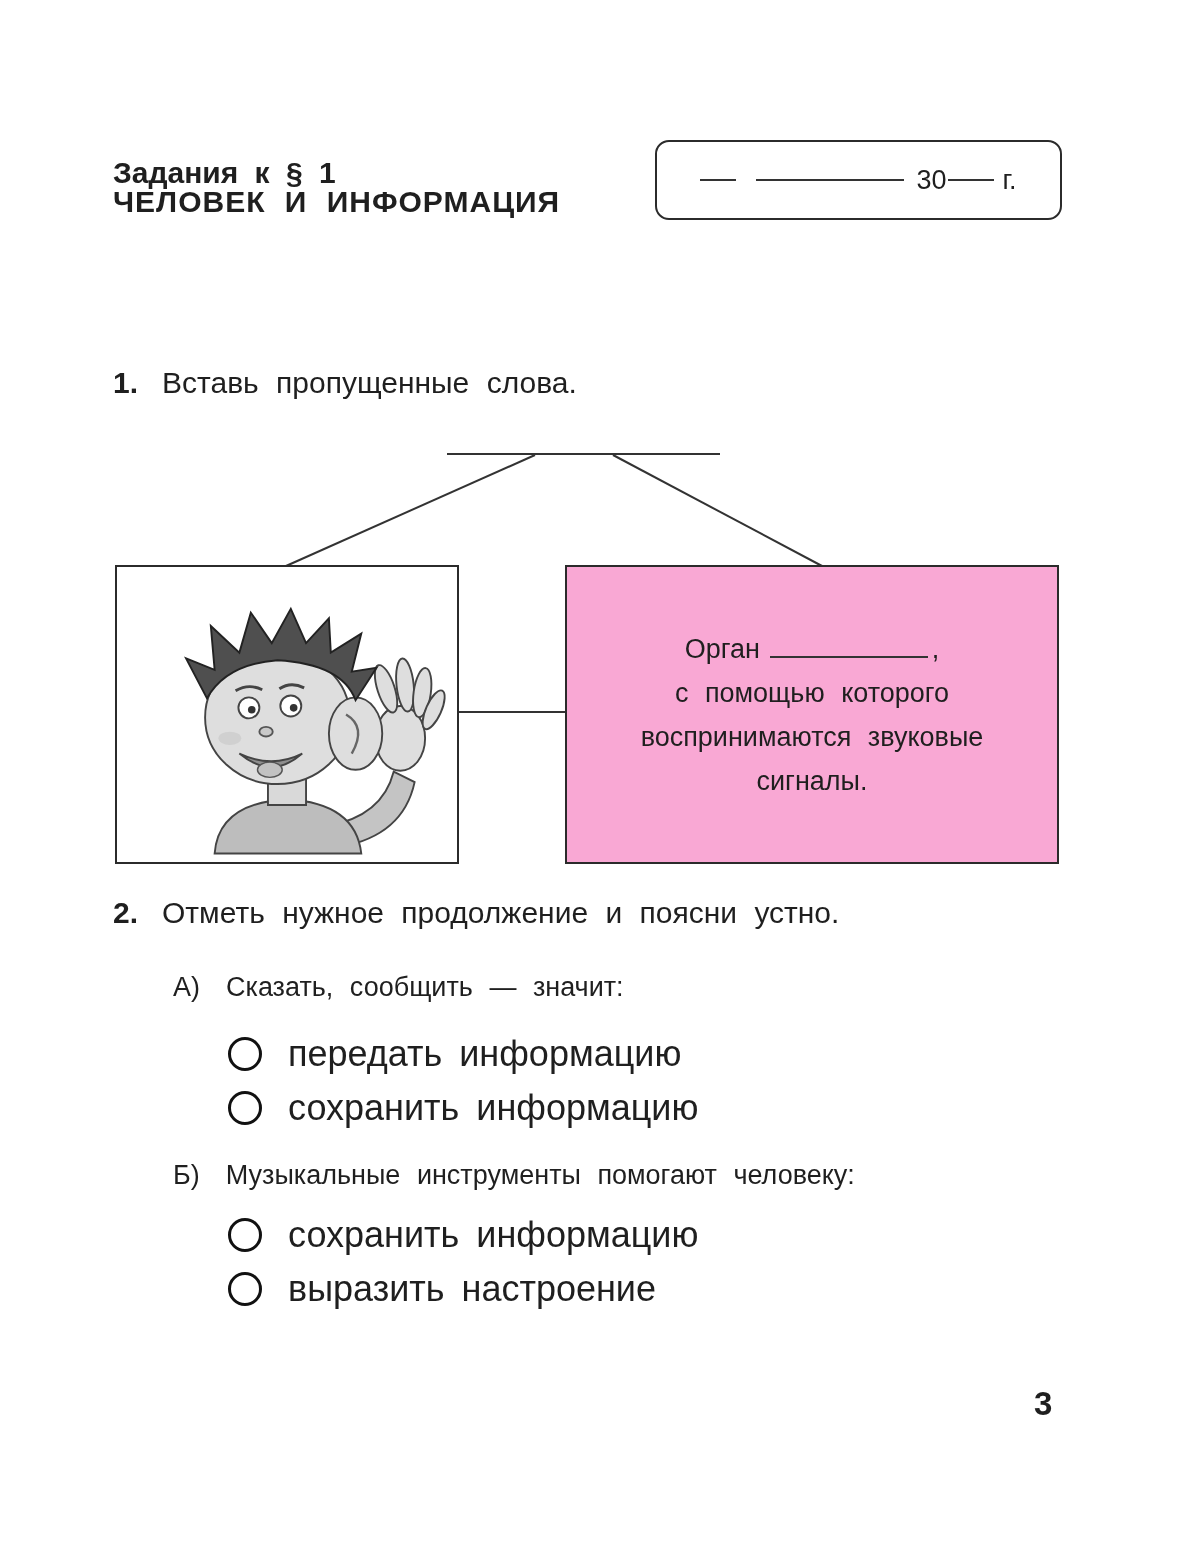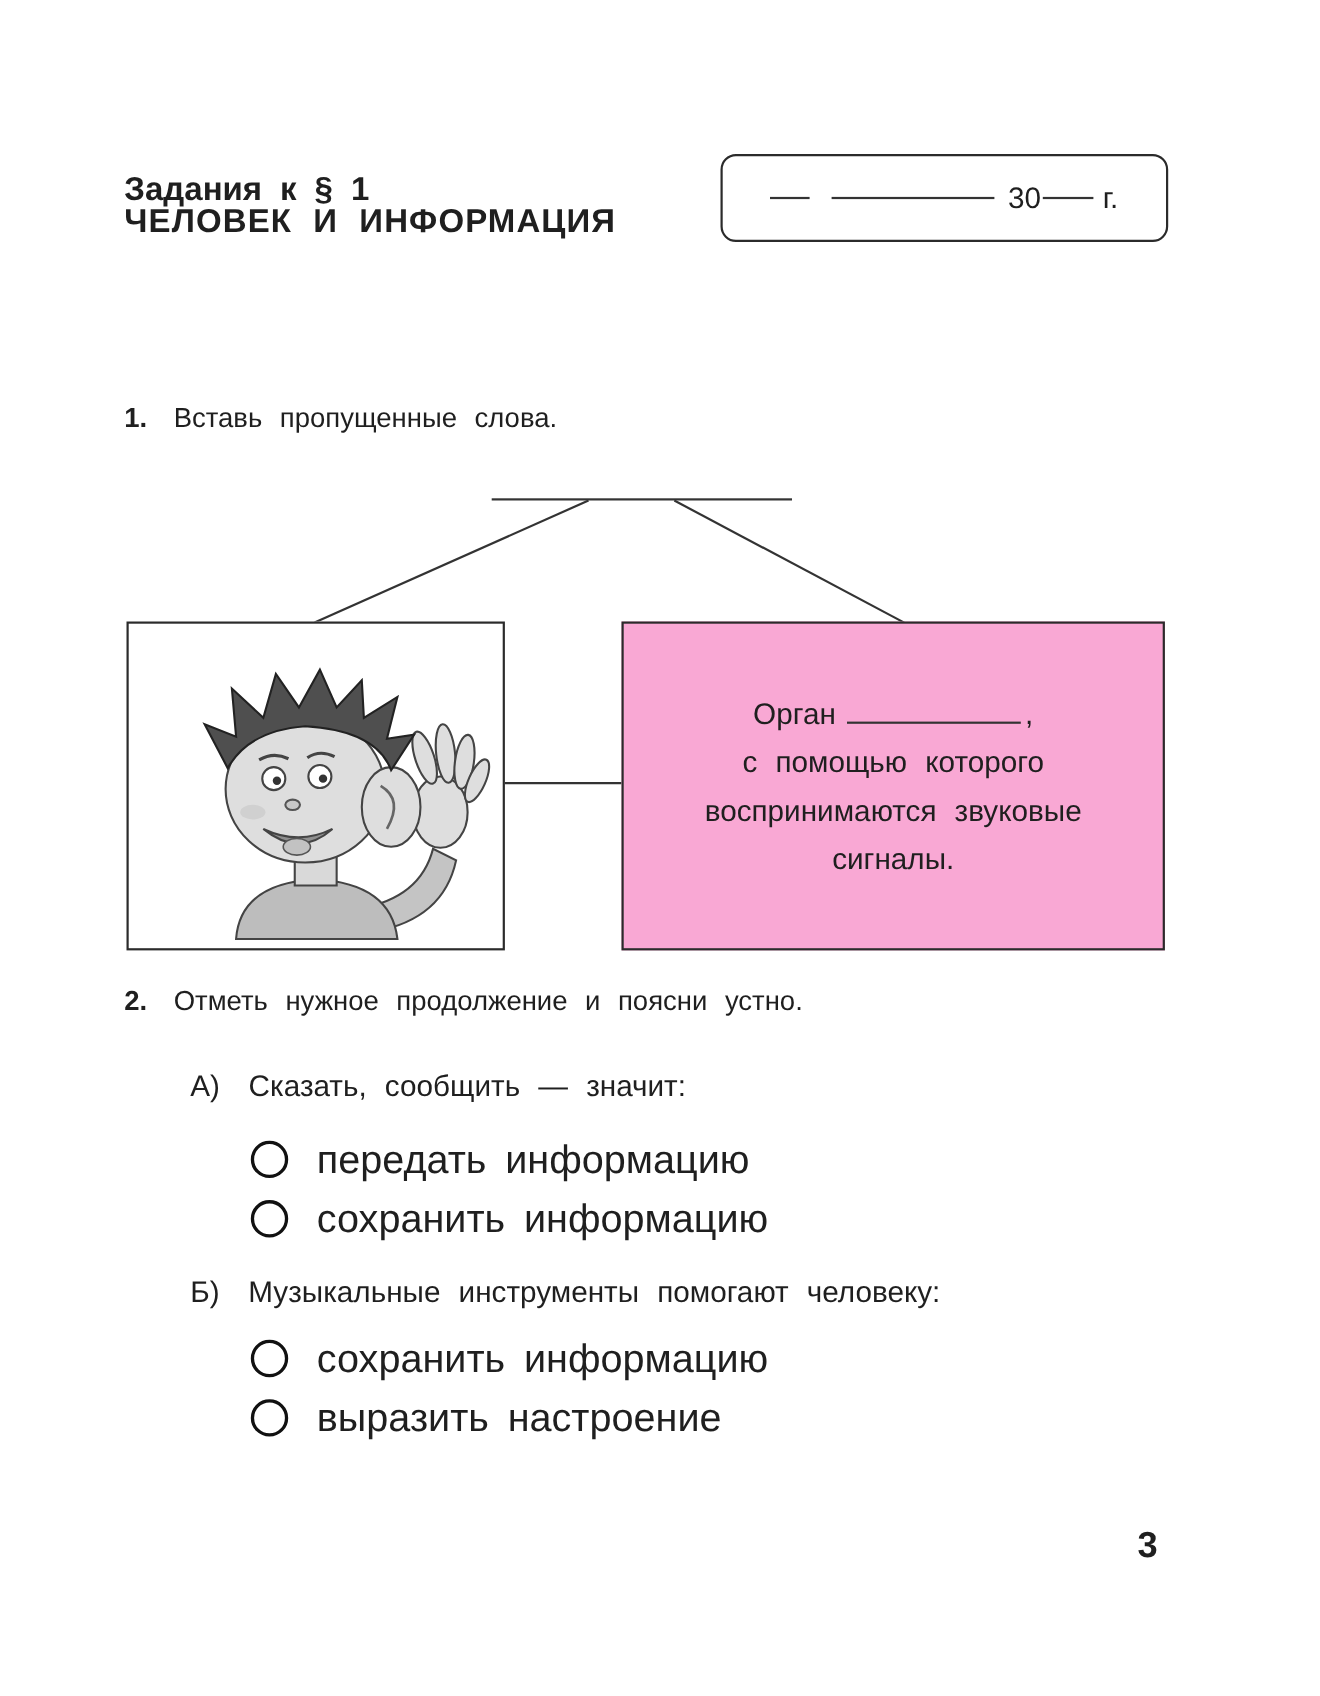--- a/index.html
+++ b/index.html
@@ -25,21 +25,21 @@
     position:absolute;left:655px;top:140px;width:403px;height:76px;
     border:2px solid #2b2b2b;border-radius:14px;
     display:flex;align-items:center;justify-content:center;
     font-size:27px;
   }
   .blank{display:inline-block;height:2px;background:#333;vertical-align:baseline;}
   .date-box .b1{width:36px;margin:0 10px 0 0;}
   .date-box .b2{width:148px;margin:0 12px 0 10px;}
   .date-box .b3{width:46px;margin:0 8px 0 2px;}
   
-  .task-row{position:absolute;font-size:25px;word-spacing:9px;}
+  .task-row{position:absolute;font-size:30px;word-spacing:9px;}
   .task1-row{left:113px;top:366px;}
   .task2-row{left:113px;top:896px;}
   .task-num{font-weight:bold;margin-right:24px;}
   
   .top-blank{
     position:absolute;left:447px;top:431px;width:273px;height:22px;
     border-bottom:2px solid #333;
   }
   .connector-svg{position:absolute;left:0;top:0;width:1200px;height:1542px;pointer-events:none;}
   .left-box{

